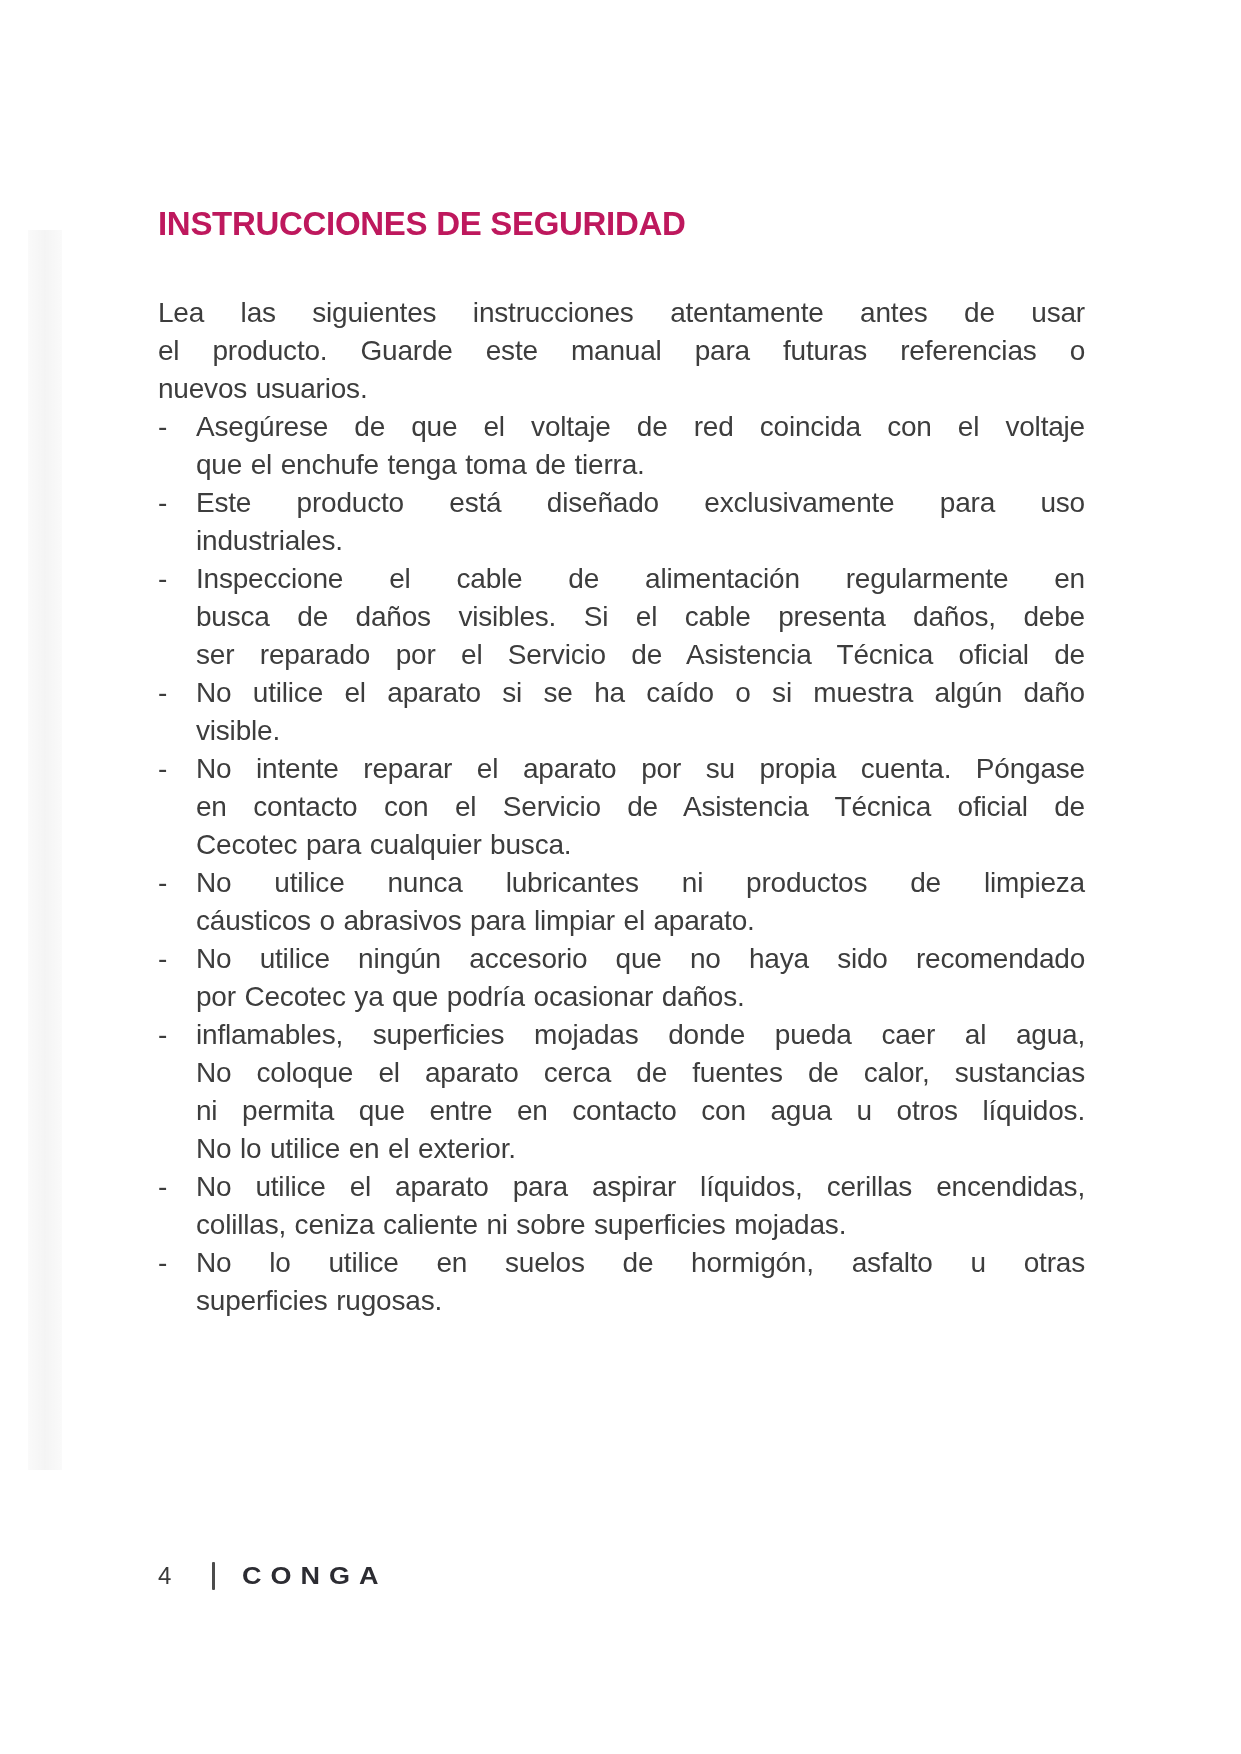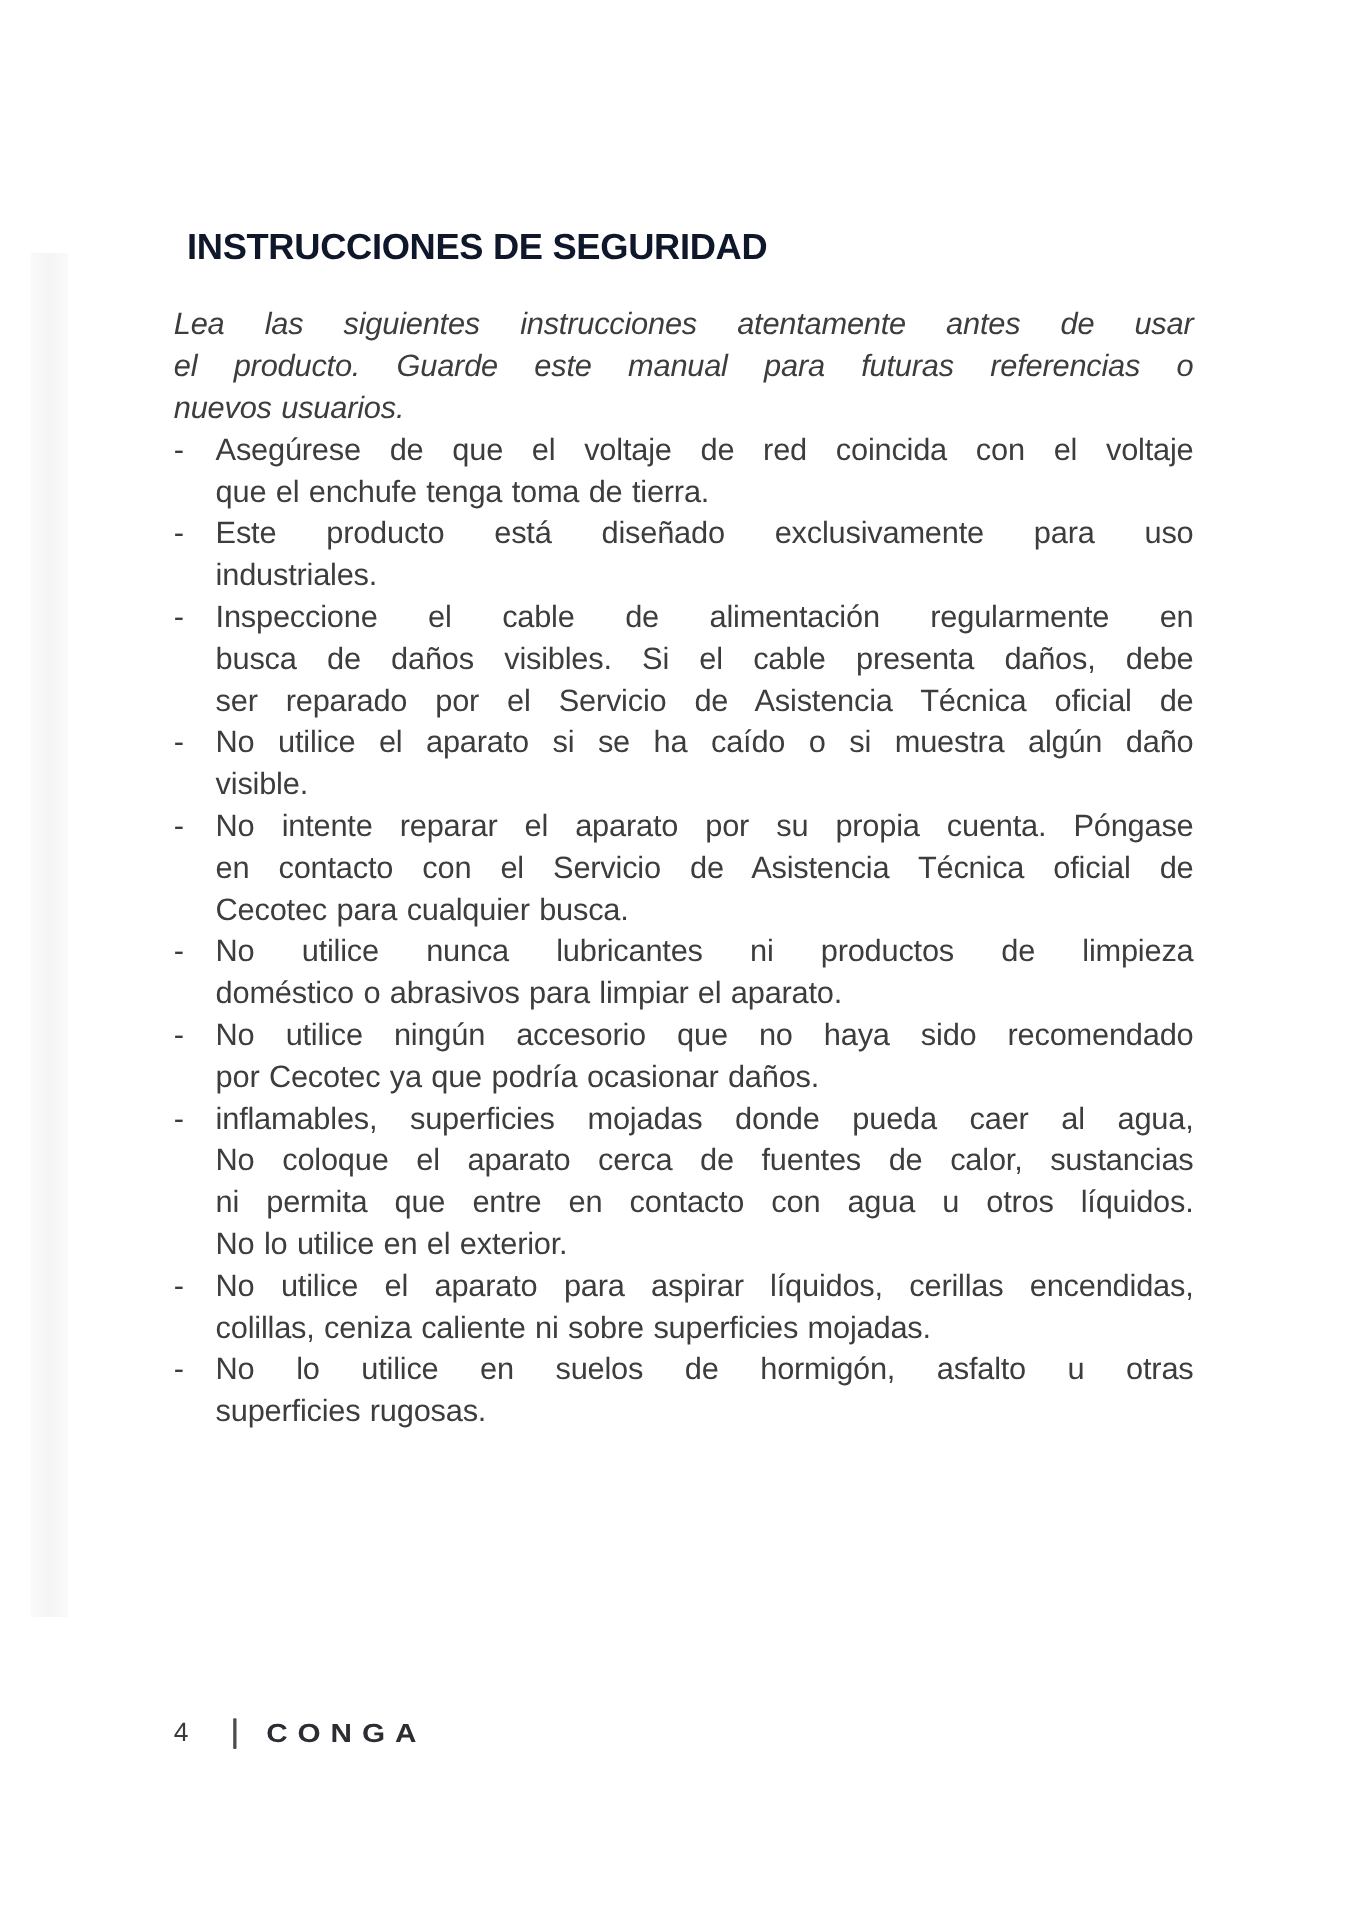--- a/index.html
+++ b/index.html
@@ -15,28 +15,28 @@
   .scan-artifact {
     position:absolute; left:28px; top:230px; width:34px; height:1240px;
     background:linear-gradient(to right, rgba(0,0,0,0.02), rgba(0,0,0,0.045), rgba(0,0,0,0.02));
     pointer-events:none;
   }
   .content {
     position:absolute; left:158px; top:0;
     width:927px;
   }
   .doc-title {
-    margin:204px 0 0 12px;
+    margin:204px 0 0 0;
     font-size:33px;
     line-height:40px;
     font-weight:700;
     letter-spacing:-0.3px;
-    color:#0f172a;
+    color:#be185d;
   }
-  .intro { margin-top:32px;font-style:italic; }
+  .intro { margin-top:50px; }
   .line {
     font-size:28px;
     line-height:38px;
     letter-spacing:-0.2px;
     word-spacing:1px;
   }
   .just {
     text-align:justify;
     text-align-last:justify;
   }
@@ -106,21 +106,21 @@
         </li>
         <li class="bullet">
           <span class="marker">-</span>
           <div class="line just">No intente reparar el aparato por su propia cuenta. Póngase</div>
           <div class="line just">en contacto con el Servicio de Asistencia Técnica oficial de</div>
           <div class="line">Cecotec para cualquier busca.</div>
         </li>
         <li class="bullet">
           <span class="marker">-</span>
           <div class="line just">No utilice nunca lubricantes ni productos de limpieza</div>
-          <div class="line">doméstico o abrasivos para limpiar el aparato.</div>
+          <div class="line">cáusticos o abrasivos para limpiar el aparato.</div>
         </li>
         <li class="bullet">
           <span class="marker">-</span>
           <div class="line just">No utilice ningún accesorio que no haya sido recomendado</div>
           <div class="line">por Cecotec ya que podría ocasionar daños.</div>
         </li>
         <li class="bullet">
           <span class="marker">-</span>
           <div class="line just">inflamables, superficies mojadas donde pueda caer al agua,</div>
           <div class="line just">No coloque el aparato cerca de fuentes de calor, sustancias</div>

